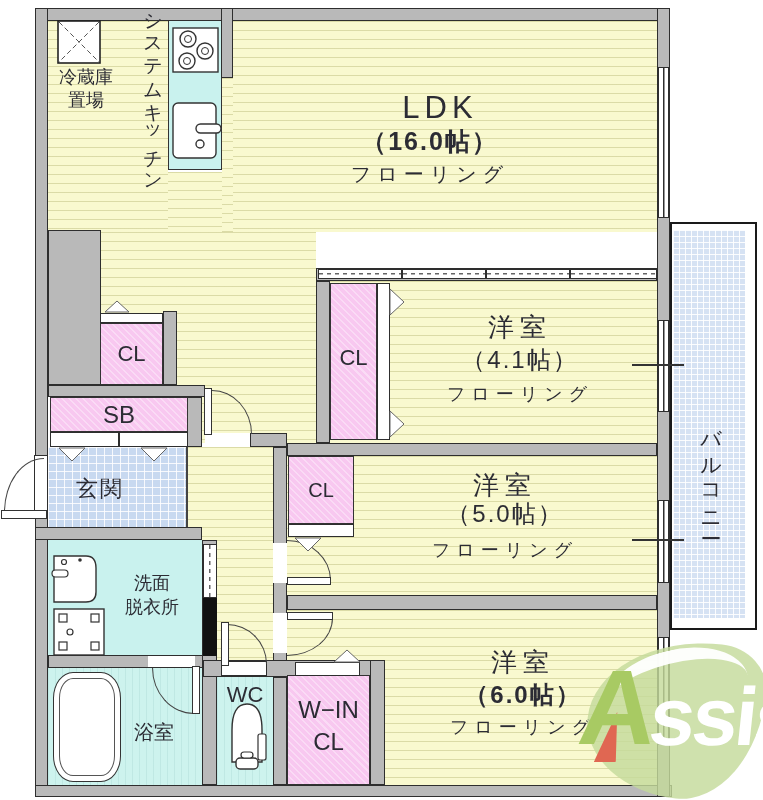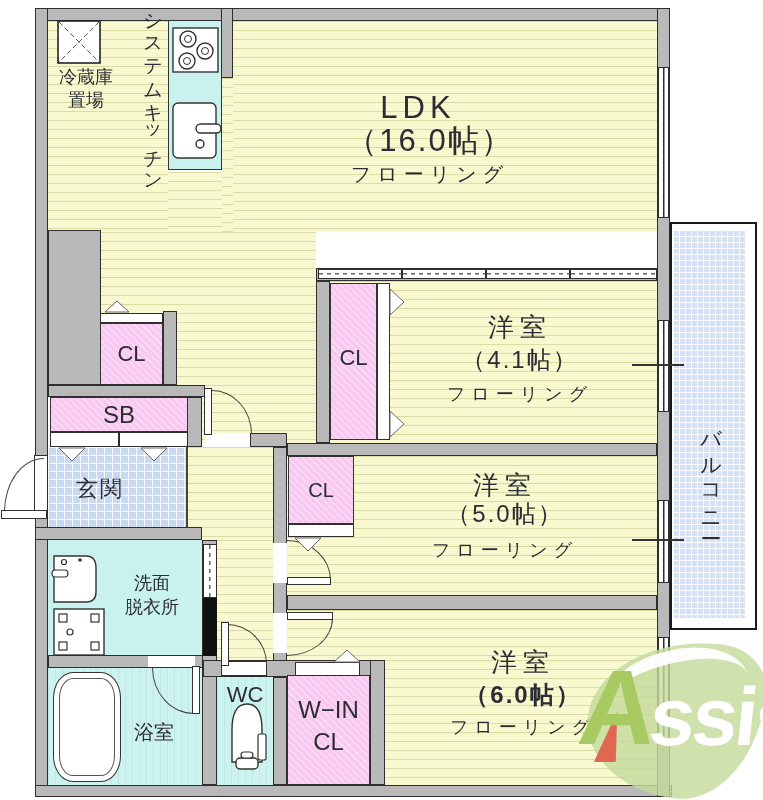--- a/index.html
+++ b/index.html
@@ -223,22 +223,22 @@
 <div class="abs fixture" style="left:53px;top:672px;width:68px;height:110px;background:#fff;border:1.5px solid #333;border-radius:20px 20px 20px 20px / 26px 26px 26px 26px;">
   <div style="position:absolute;left:5px;top:5px;right:5px;bottom:5px;border:1px solid #555;border-radius:14px / 20px;"></div>
 </div>
 <svg class="abs fixture" style="left:227px;top:700px;" width="40" height="74">
   <path d="M5 30 Q5 4 20 4 Q35 4 35 30 L35 62 L5 62 Z" fill="#fff" stroke="#333" stroke-width="1.4"></path>
   <rect x="31" y="34" width="8" height="26" rx="2" fill="#fff" stroke="#333" stroke-width="1.2"></rect>
   <rect x="9" y="58" width="22" height="11" rx="4" fill="#fff" stroke="#333" stroke-width="1.4"></rect>
   <rect x="14" y="52" width="12" height="6" rx="3" fill="#fff" stroke="#333" stroke-width="1.2"></rect>
 </svg>
 
-<div class="abs lbl" style="left:318px;top:92px;width:200px;height:32px;font-size:31px;letter-spacing:5px;">LDK</div>
-<div class="abs lbl" style="left:330px;top:127px;width:200px;height:28px;font-size:31px;letter-spacing:2px;">（16.0帖）</div>
+<div class="abs lbl" style="left:340px;top:92px;width:200px;height:32px;font-size:31px;letter-spacing:5px;">LDK</div>
+<div class="abs lbl" style="left:330px;top:127px;width:200px;height:28px;font-size:25px;letter-spacing:2px;font-weight:bold;">（16.0帖）</div>
 <div class="abs lbl" style="left:330px;top:162px;width:200px;height:24px;font-size:20px;letter-spacing:6px;">フローリング</div>
 
 <div class="abs lbl" style="left:420px;top:313px;width:200px;height:28px;font-size:26px;letter-spacing:6px;">洋室</div>
 <div class="abs lbl" style="left:420px;top:347px;width:200px;height:26px;font-size:24px;letter-spacing:2px;">（4.1帖）</div>
 <div class="abs lbl" style="left:420px;top:383px;width:200px;height:22px;font-size:18px;letter-spacing:6px;">フローリング</div>
 
 <div class="abs lbl" style="left:405px;top:471px;width:200px;height:28px;font-size:26px;letter-spacing:6px;">洋室</div>
 <div class="abs lbl" style="left:405px;top:503px;width:200px;height:22px;font-size:24px;letter-spacing:2px;">（5.0帖）</div>
 <div class="abs lbl" style="left:405px;top:539px;width:200px;height:22px;font-size:18px;letter-spacing:6px;">フローリング</div>
 

